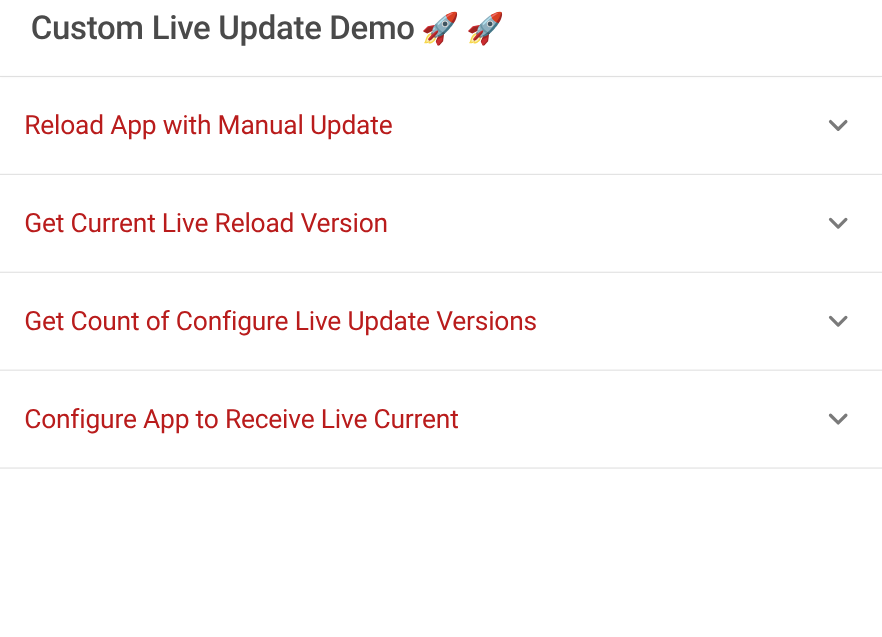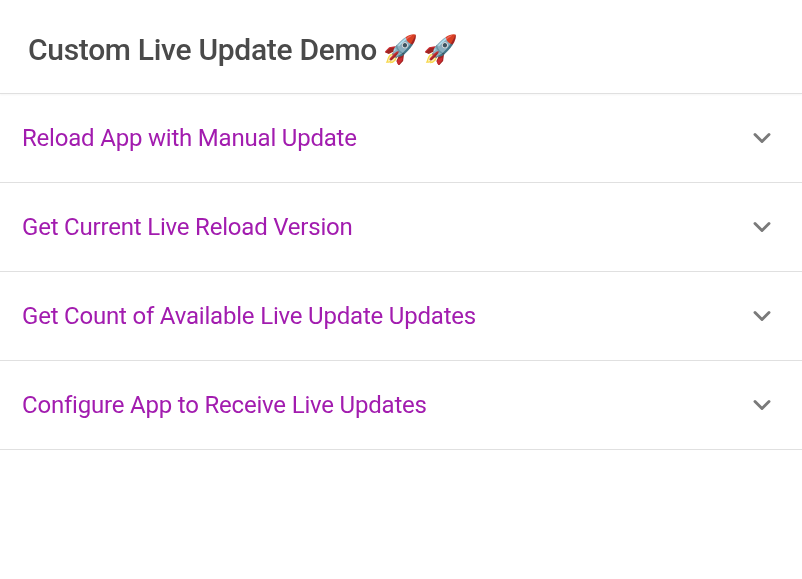--- a/index.html
+++ b/index.html
@@ -8,21 +8,21 @@
       box-sizing: border-box;
     }
     body {
       font-family: -apple-system, BlinkMacSystemFont, "Segoe UI", Roboto, Helvetica, Arial, sans-serif;
       background: #ffffff;
       width: 802px;
       height: 579px;
       overflow: hidden;
     }
     .header {
-      padding: 32px 28px 26px 28px;
+      padding: 8px 28px 26px 28px;
       border-bottom: 1px solid #e0e0e0;
       box-shadow: 0 1px 2px rgba(0,0,0,0.04);
     }
     .page-title {
       font-size: 30px;
       font-weight: 500;
       color: #4a4a4a;
       letter-spacing: -0.3px;
       display: flex;
       align-items: center;
@@ -39,21 +39,21 @@
       display: flex;
       align-items: center;
       justify-content: space-between;
       padding: 30px 26px 30px 22px;
       border-bottom: 1px solid #e0e0e0;
       cursor: pointer;
     }
     .list-item-label {
       font-size: 24px;
       font-weight: 400;
-      color: #a21caf;
+      color: #b91c1c;
       letter-spacing: -0.2px;
     }
     .chevron {
       flex-shrink: 0;
     }
     .chevron svg {
       width: 28px;
       height: 28px;
       display: block;
     }
@@ -91,30 +91,30 @@
   <div class="list-item">
     <span class="list-item-label">Get Current Live Reload Version</span>
     <span class="chevron">
       <svg viewBox="0 0 24 24">
           <path d="M6 9l6 6 6-6"></path>
         </svg>
     </span>
   </div>
 
   <div class="list-item">
-    <span class="list-item-label">Get Count of Available Live Update Updates</span>
+    <span class="list-item-label">Get Count of Configure Live Update Versions</span>
     <span class="chevron">
       <svg viewBox="0 0 24 24">
           <path d="M6 9l6 6 6-6"></path>
         </svg>
     </span>
   </div>
 
   <div class="list-item">
-    <span class="list-item-label">Configure App to Receive Live Updates</span>
+    <span class="list-item-label">Configure App to Receive Live Current</span>
     <span class="chevron">
       <svg viewBox="0 0 24 24">
           <path d="M6 9l6 6 6-6"></path>
         </svg>
     </span>
   </div>
 
 </div>
 
 </body></html>

